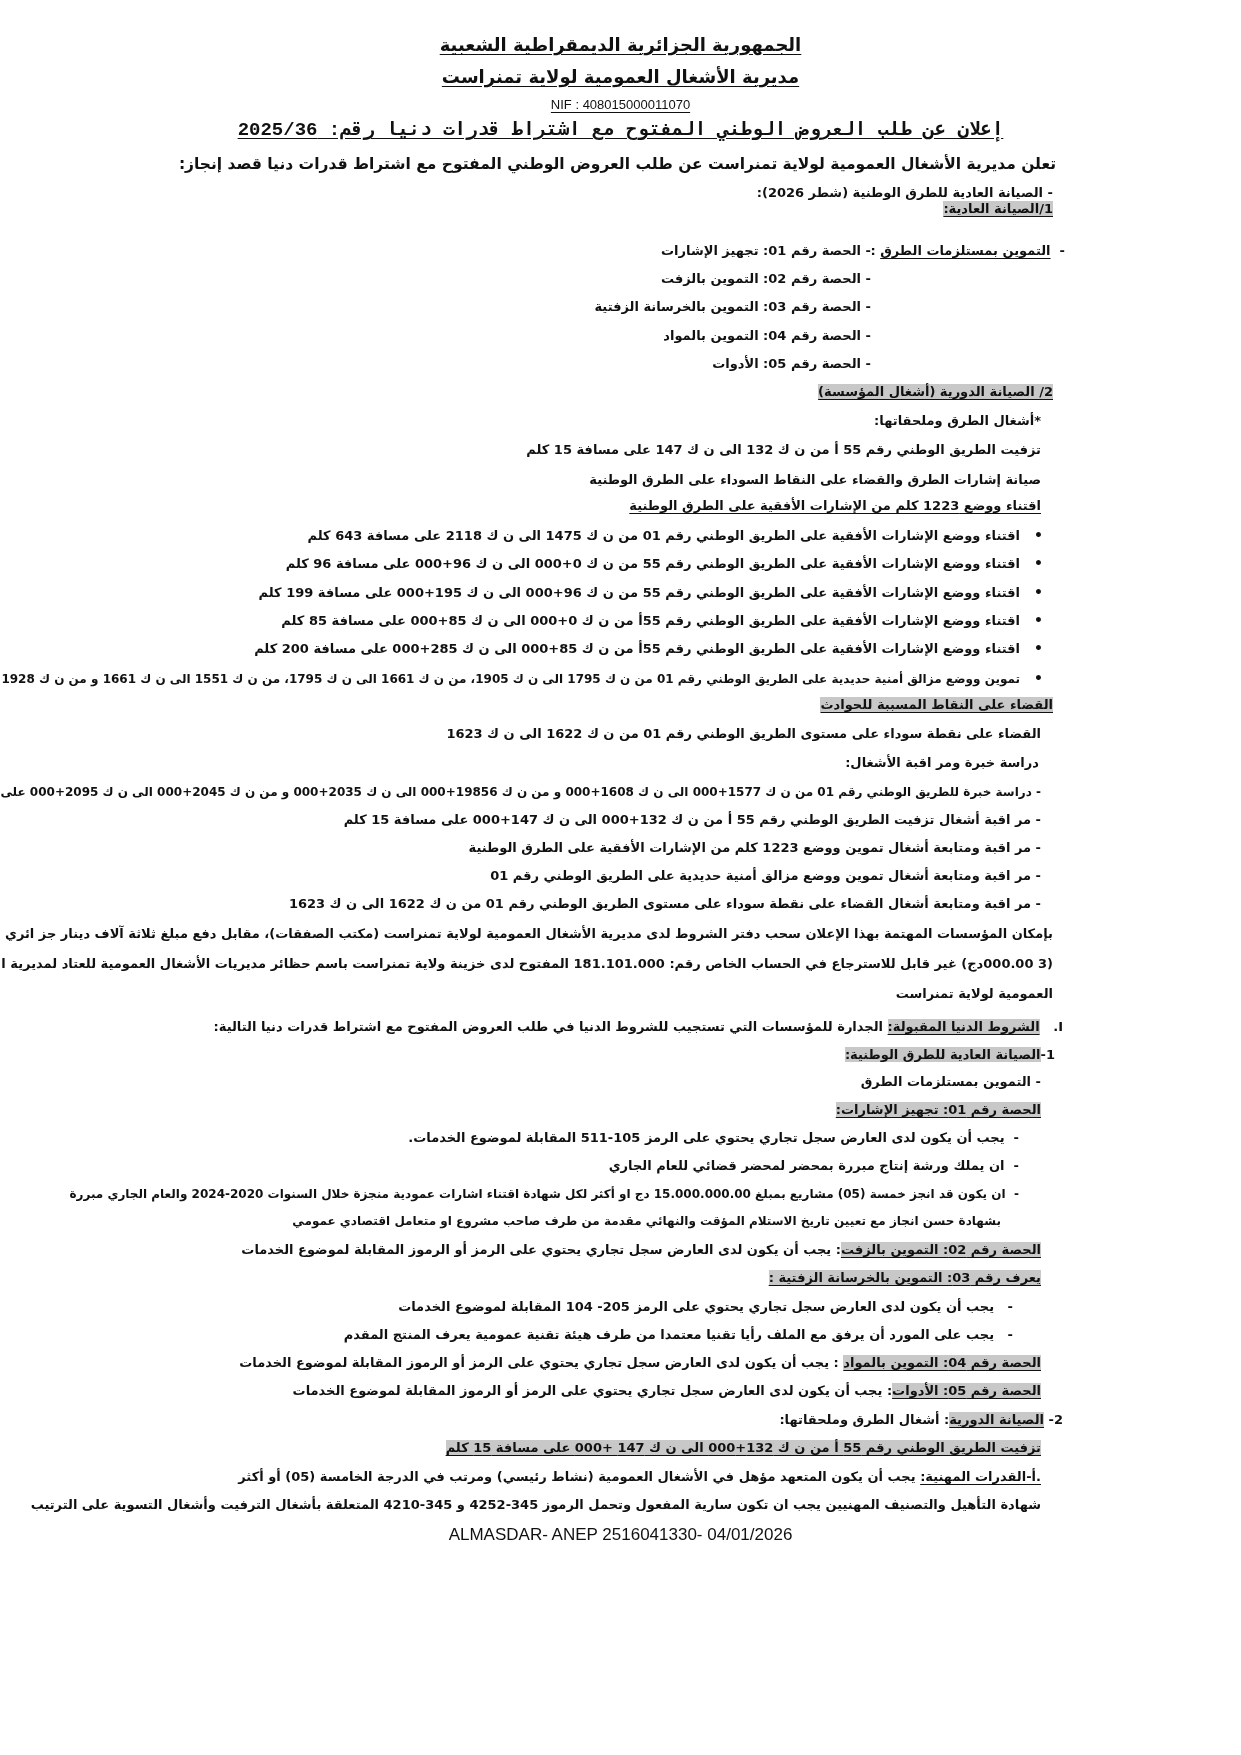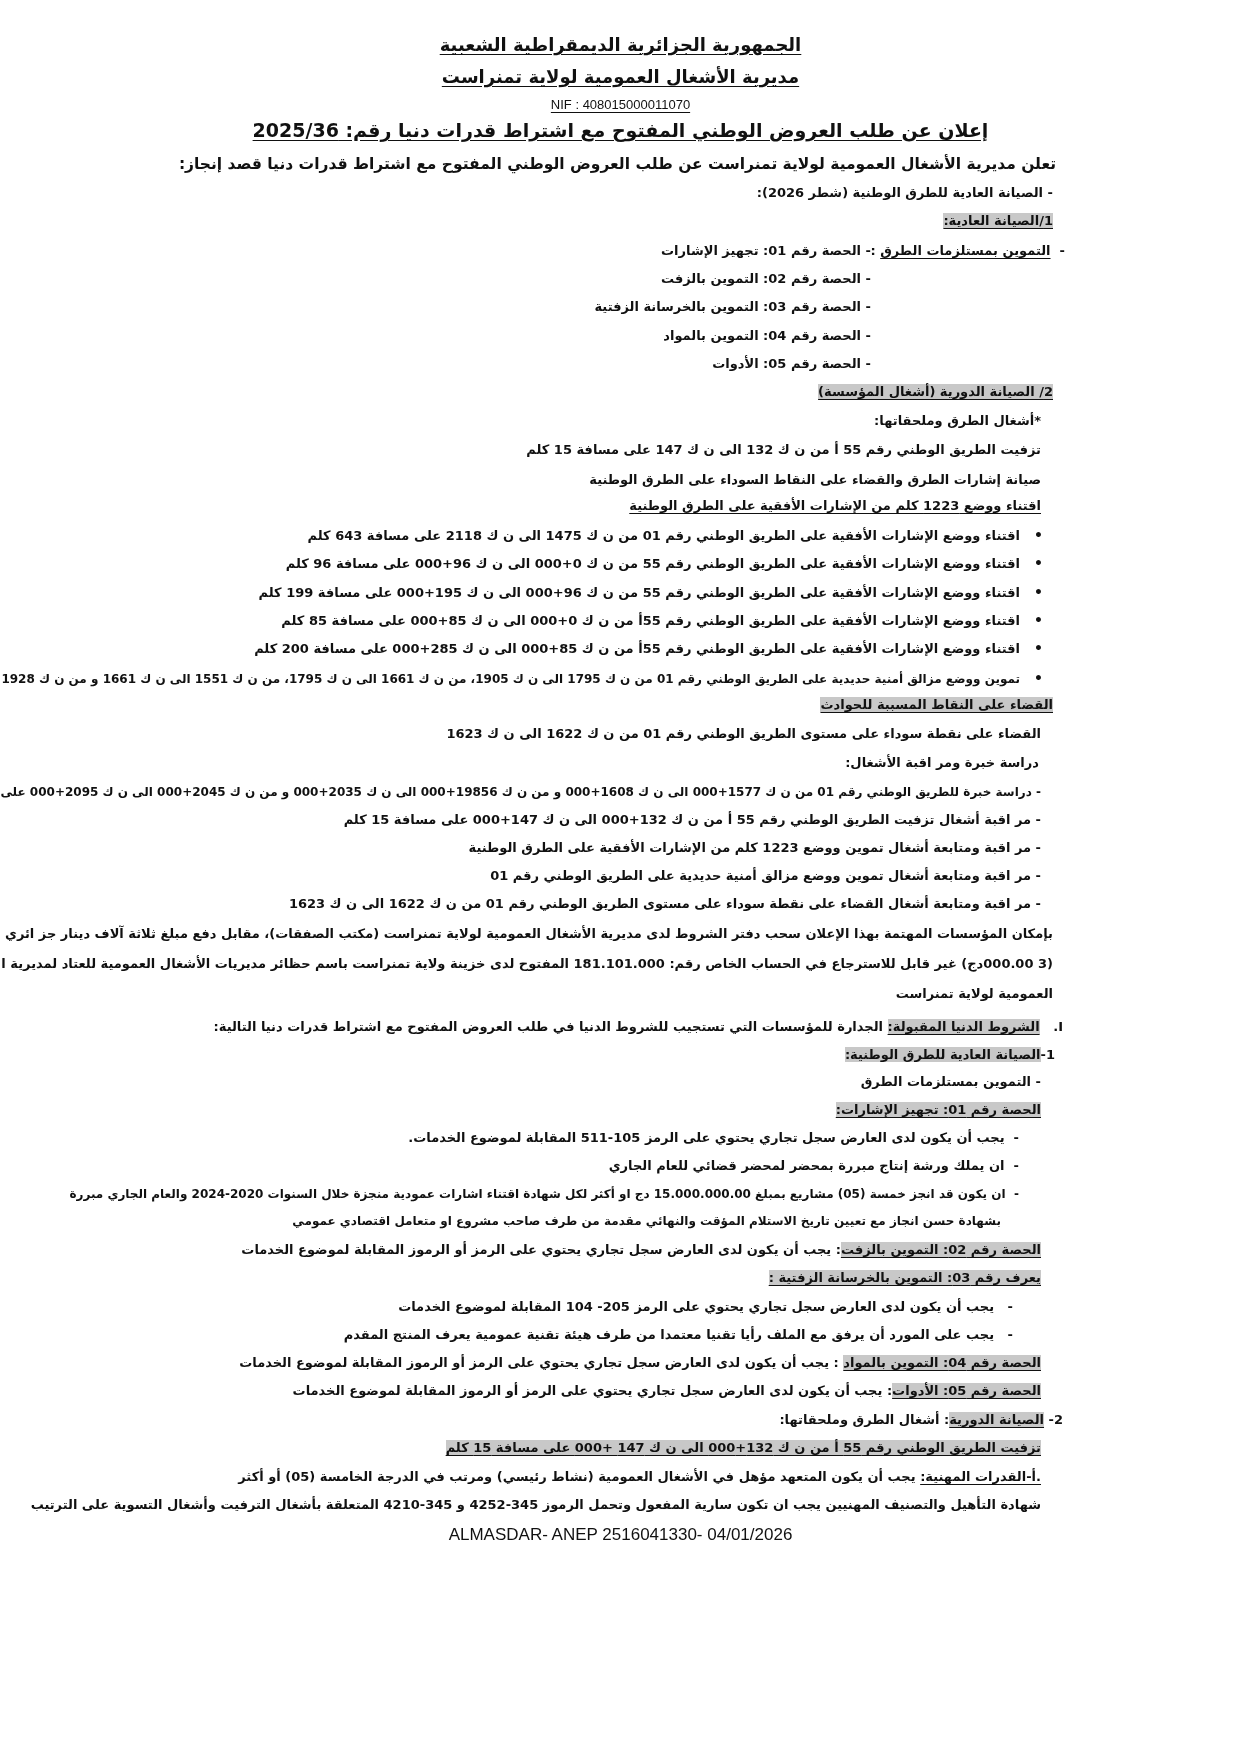--- a/index.html
+++ b/index.html
@@ -8,40 +8,40 @@
     font-family:"DejaVu Sans", sans-serif; color:#111; direction:rtl;
   }
   .ln {
     position:absolute; white-space:nowrap; font-weight:bold; line-height:1;
   }
   .c { left:0; right:0; text-align:center; }
   .u { text-decoration:underline; text-underline-offset:3px; }
   .hl { background:#c8c8c8; }
   .hdr1 { font-size:18px; }
   .nif { font-size:13px; font-family:"Liberation Sans Narrow","Liberation Sans", sans-serif; font-weight:normal; }
-  .title { font-size:19px; }
+  .title { font-size:19px;font-family:Liberation Mono, monospace; }
   .t15 { font-size:15.5px; }
   .t14 { font-size:13px; }
   .t13 { font-size:13px; }
   .t12 { font-size:12px; }
   .bullet::before { content:"•"; margin-left:14px; font-size:14px; }
   .footer { font-family:"Liberation Sans", sans-serif; font-weight:normal; font-size:17px; direction:ltr; }
 </style>
 </head>
 <body>
 
 <div class="ln c hdr1" style="top:36px;"><span class="u">الجمهورية الجزائرية الديمقراطية الشعبية</span></div>
 <div class="ln c hdr1" style="top:68px;"><span class="u">مديرية الأشغال العمومية لولاية تمنراست</span></div>
 <div class="ln c nif" style="top:98px;"><span class="u">NIF : 408015000011070</span></div>
 <div class="ln c title" style="top:121px;"><span class="u">إعلان عن طلب العروض الوطني المفتوح مع اشتراط قدرات دنيا رقم: 2025/36</span></div>
 
 <div class="ln t15" style="top:157px; right:185px;">تعلن مديرية الأشغال العمومية لولاية تمنراست عن طلب العروض الوطني المفتوح مع اشتراط قدرات دنيا قصد إنجاز:</div>
 <div class="ln t14" style="top:186px; right:188px;">- الصيانة العادية للطرق الوطنية (شطر 2026):</div>
 
-<div class="ln t14" style="top:214px; right:188px;border-radius:7px;"><span class="u hl">1/الصيانة العادية:</span></div>
+<div class="ln t14" style="top:202px; right:188px;border-radius:7px;"><span class="u hl">1/الصيانة العادية:</span></div>
 <div class="ln t14" style="top:244px; right:176px;">
   <span>-</span>&nbsp;&nbsp;<span class="u">التموين بمستلزمات الطرق</span>&nbsp;<span>:</span>
 </div>
 <div class="ln t14" style="top:244px; right:370px;">- الحصة رقم 01: تجهيز الإشارات</div>
 <div class="ln t14" style="top:272px; right:370px;">- الحصة رقم 02: التموين بالزفت</div>
 <div class="ln t14" style="top:300px; right:370px;">- الحصة رقم 03: التموين بالخرسانة الزفتية</div>
 <div class="ln t14" style="top:329px; right:370px;">- الحصة رقم 04: التموين بالمواد</div>
 <div class="ln t14" style="top:357px; right:370px;">- الحصة رقم 05: الأدوات</div>
 
 <div class="ln t14" style="top:385px; right:188px;"><span class="u hl">2/ الصيانة الدورية (أشغال المؤسسة)</span></div>

